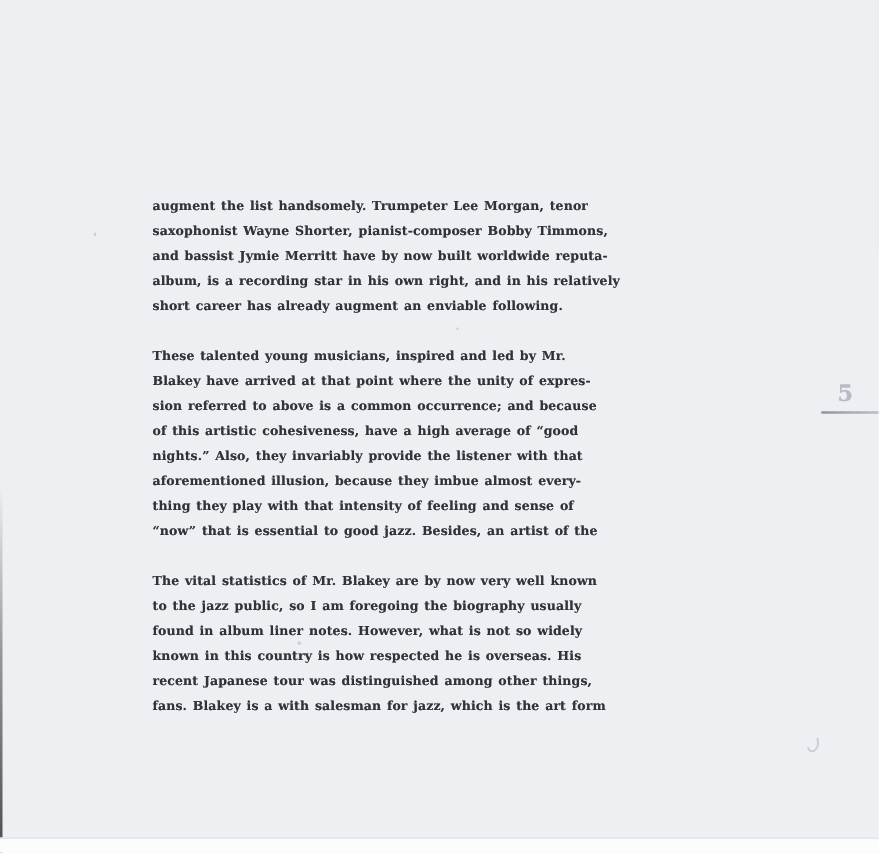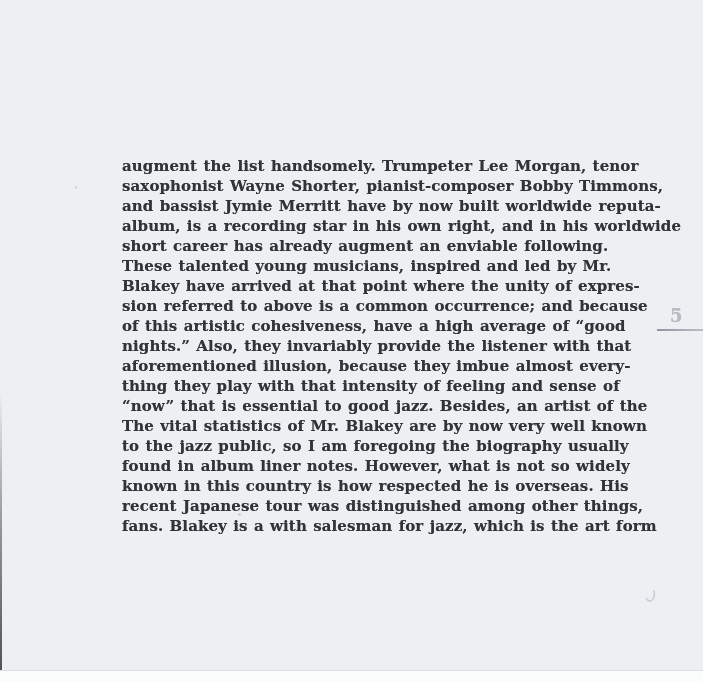--- a/index.html
+++ b/index.html
@@ -41,24 +41,24 @@
     width: 2px;
     background: linear-gradient(to bottom, rgba(45,47,50,0) 0%, rgba(45,47,50,0.45) 45%, rgba(30,32,34,0.75) 95%);
   }
   
   .text-block {
     position: absolute;
     left: 122px;
     top: 156px;
     width: 560px;
   }
-  .para + .para { }
+  .para + .para { margin-top: 20px; }
   .line {
     font-weight: bold;
-    font-size: 15px;
+    font-size: 10px;
     line-height: 20px;
     letter-spacing: 0.1px;
     word-spacing: 1px;
     white-space: nowrap;
     color: var(--ink, #313338);
     text-shadow: 0 0 0.4px rgba(49,51,56,0.55);
   }
   
   .page-num {
     position: absolute;
@@ -95,21 +95,21 @@
 <body>
 
 <div class="scan">
   <div class="paper"></div>
 
   <div class="text-block" id="text-block">
       <div class="para">
         <div class="line">augment the list handsomely. Trumpeter Lee Morgan, tenor</div>
         <div class="line">saxophonist Wayne Shorter, pianist-composer Bobby Timmons,</div>
         <div class="line">and bassist Jymie Merritt have by now built worldwide reputa-</div>
-        <div class="line">album, is a recording star in his own right, and in his worldwide</div>
+        <div class="line">album, is a recording star in his own right, and in his relatively</div>
         <div class="line">short career has already augment an enviable following.</div>
       </div>
       <div class="para">
         <div class="line">These talented young musicians, inspired and led by Mr.</div>
         <div class="line">Blakey have arrived at that point where the unity of expres-</div>
         <div class="line">sion referred to above is a common occurrence; and because</div>
         <div class="line">of this artistic cohesiveness, have a high average of “good</div>
         <div class="line">nights.” Also, they invariably provide the listener with that</div>
         <div class="line">aforementioned illusion, because they imbue almost every-</div>
         <div class="line">thing they play with that intensity of feeling and sense of</div>

